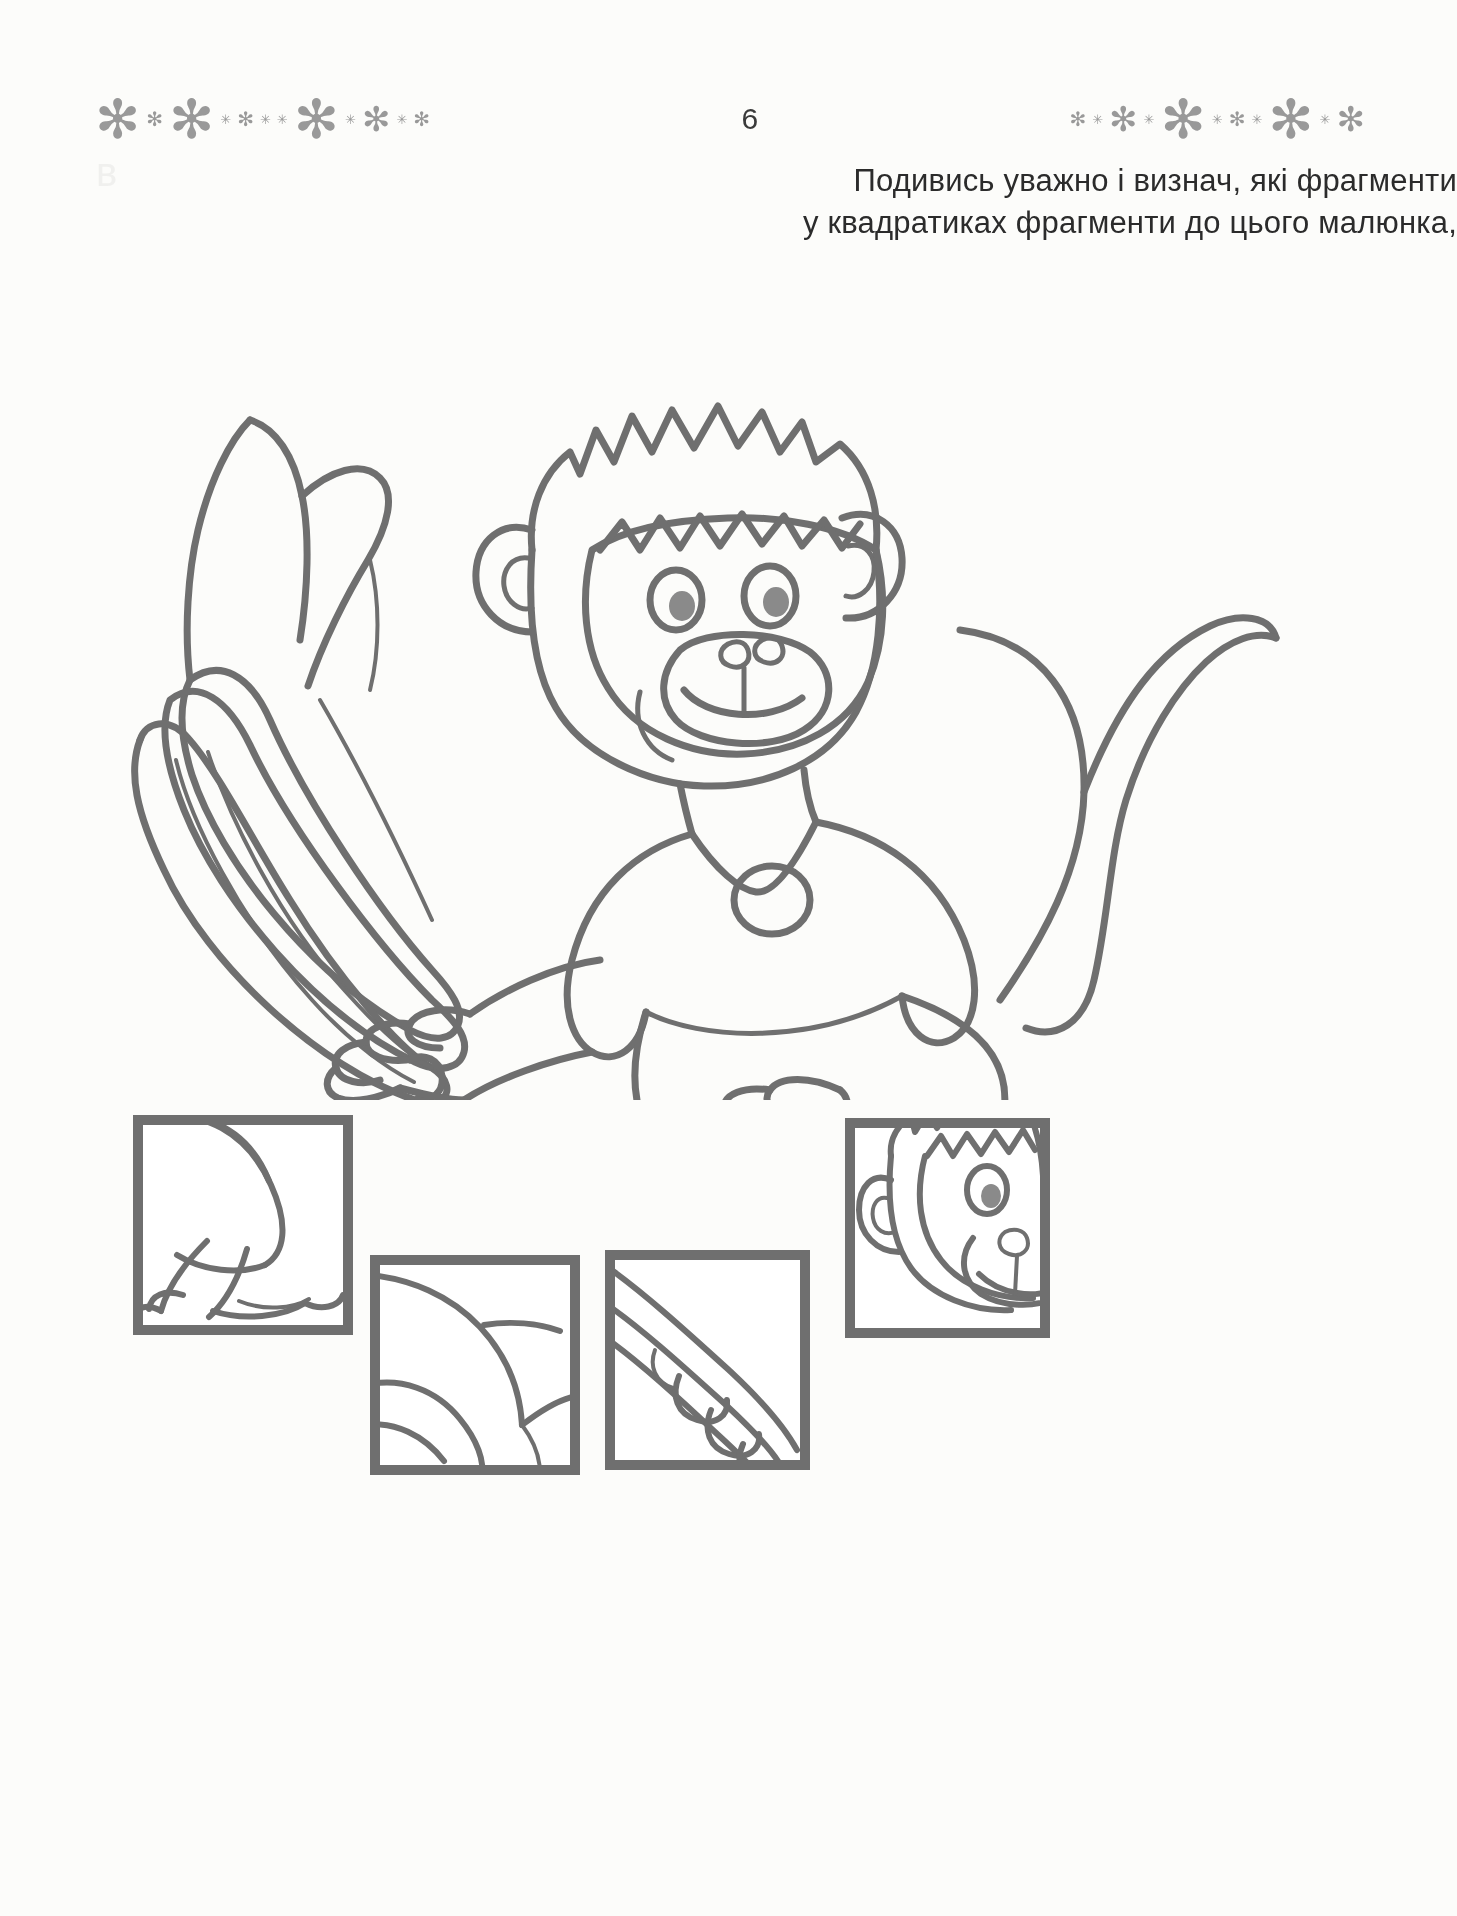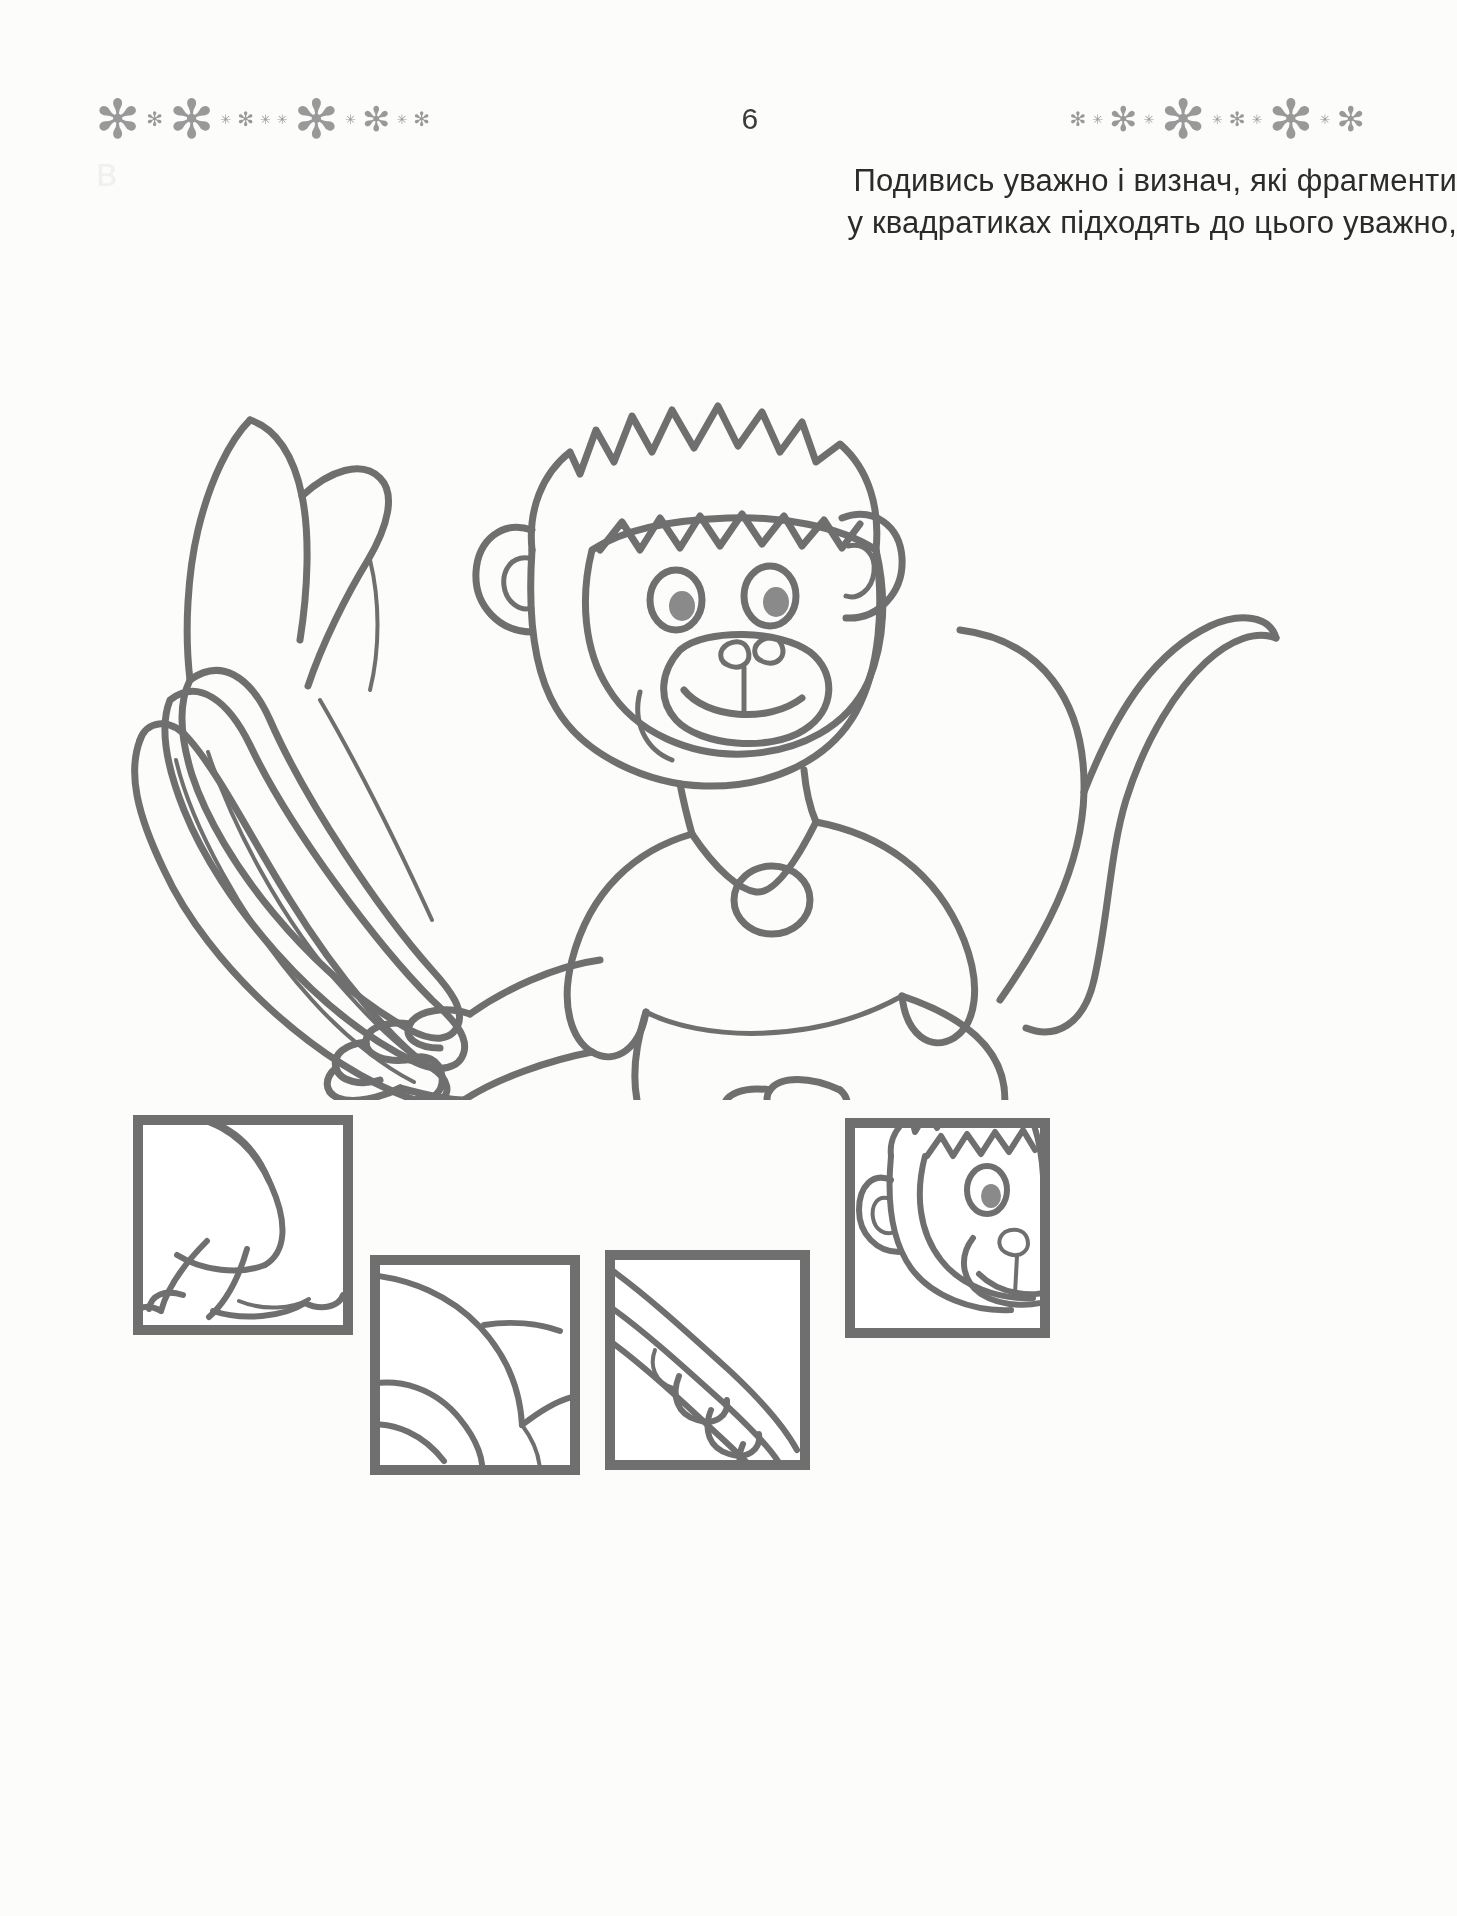--- a/index.html
+++ b/index.html
@@ -144,21 +144,21 @@
       <span class="fl small">✻</span>
       <span class="fl tiny">✳</span>
       <span class="fl big">✻</span>
       <span class="fl tiny">✳</span>
       <span class="fl mid">✻</span>
     </div>
   </div>
 
   <div class="instruction">
     <div>Подивись уважно і визнач, які фрагменти</div>
-    <div>у квадратиках підходять до цього уважно,</div>
+    <div>у квадратиках фрагменти до цього малюнка,</div>
   </div>
 
   <div class="illustration">
     <svg width="1300" height="700" viewBox="0 0 1300 700" fill="none" stroke="#6f6f6f" stroke-width="7" stroke-linecap="round" stroke-linejoin="round">
 
       <g>
 
         <path d="M110 280 C100 300 98 330 112 375 C140 460 230 575 330 630 C355 643 372 640 378 625
                  C384 610 372 592 352 570 C300 512 225 400 190 320 C170 275 140 258 110 280 Z"></path>
 

